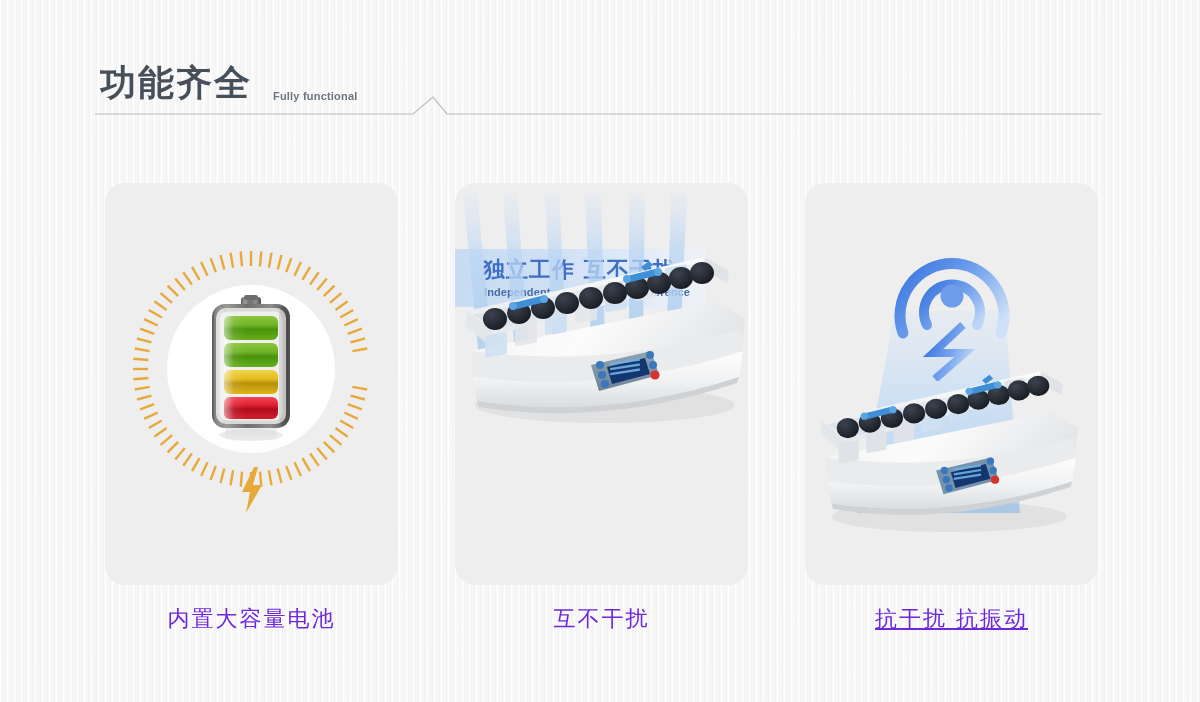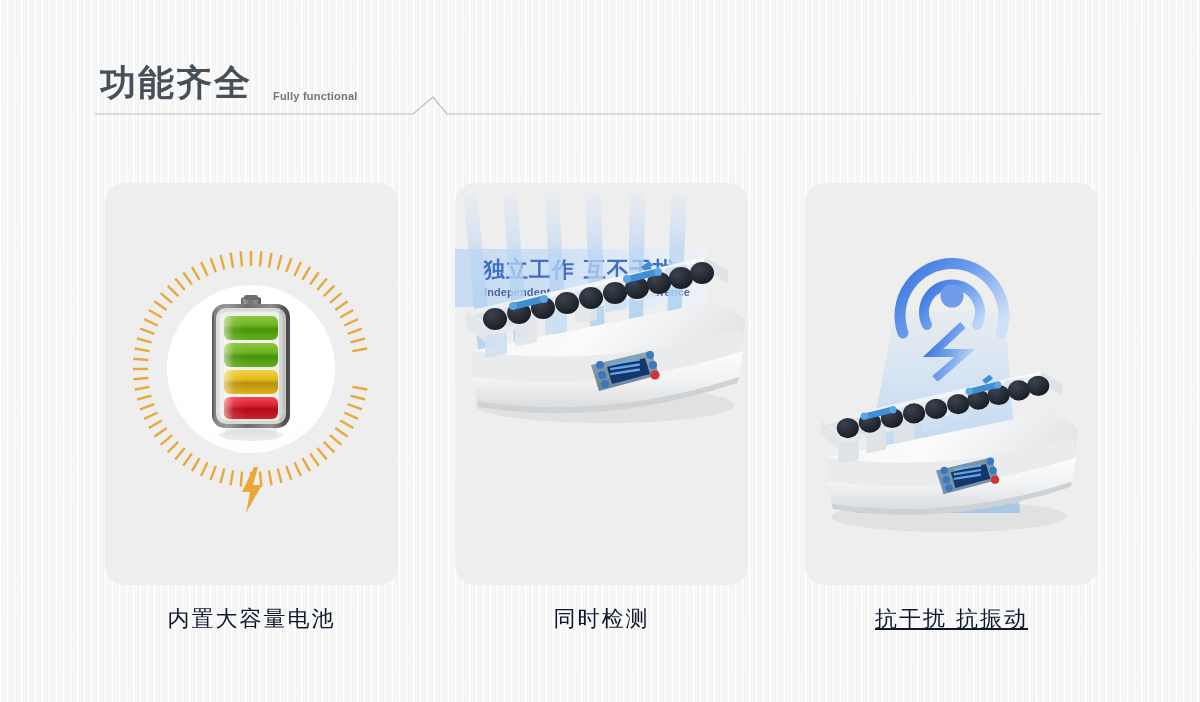--- a/index.html
+++ b/index.html
@@ -45,21 +45,21 @@
   .card{
     position:absolute;top:183px;width:293px;height:402px;
     background:#eeeeee;border-radius:20px;overflow:hidden;z-index:2;
   }
   #card-1{left:105px;}
   #card-2{left:455px;}
   #card-3{left:805px;}
 
   .caption{
     position:absolute;top:604px;width:293px;text-align:center;
-    font-size:22px;color:#0f172a;letter-spacing:2px;z-index:3;
+    font-size:22px;color:#6d28d9;letter-spacing:2px;z-index:3;
     font-family:"DejaVu Sans","Liberation Sans",sans-serif;
   }
   #caption-1{left:105px;}
   #caption-2{left:455px;}
   #caption-3{left:805px;text-decoration:underline;}
 
   
   #battery-stage{position:absolute;left:0;top:0;width:293px;height:402px;}
   #tick-ring{position:absolute;left:26px;top:66px;width:240px;height:240px;}
   #white-disc{
@@ -459,14 +459,14 @@
         <circle cx="150" cy="201" r="4" fill="#3a78bd"></circle>
         <circle cx="195" cy="172" r="4" fill="#3a78bd"></circle>
         <circle cx="198" cy="182" r="4" fill="#3a78bd"></circle>
         <circle cx="200" cy="192" r="4.6" fill="#d6332e"></circle>
       </g>
     </g>
   </svg>
 </div>
 
 <div class="caption" id="caption-1">内置大容量电池</div>
-<div class="caption" id="caption-2">同时检测</div>
+<div class="caption" id="caption-2">互不干扰</div>
 <div class="caption" id="caption-3">抗干扰  抗振动</div>
 
 </body></html>

